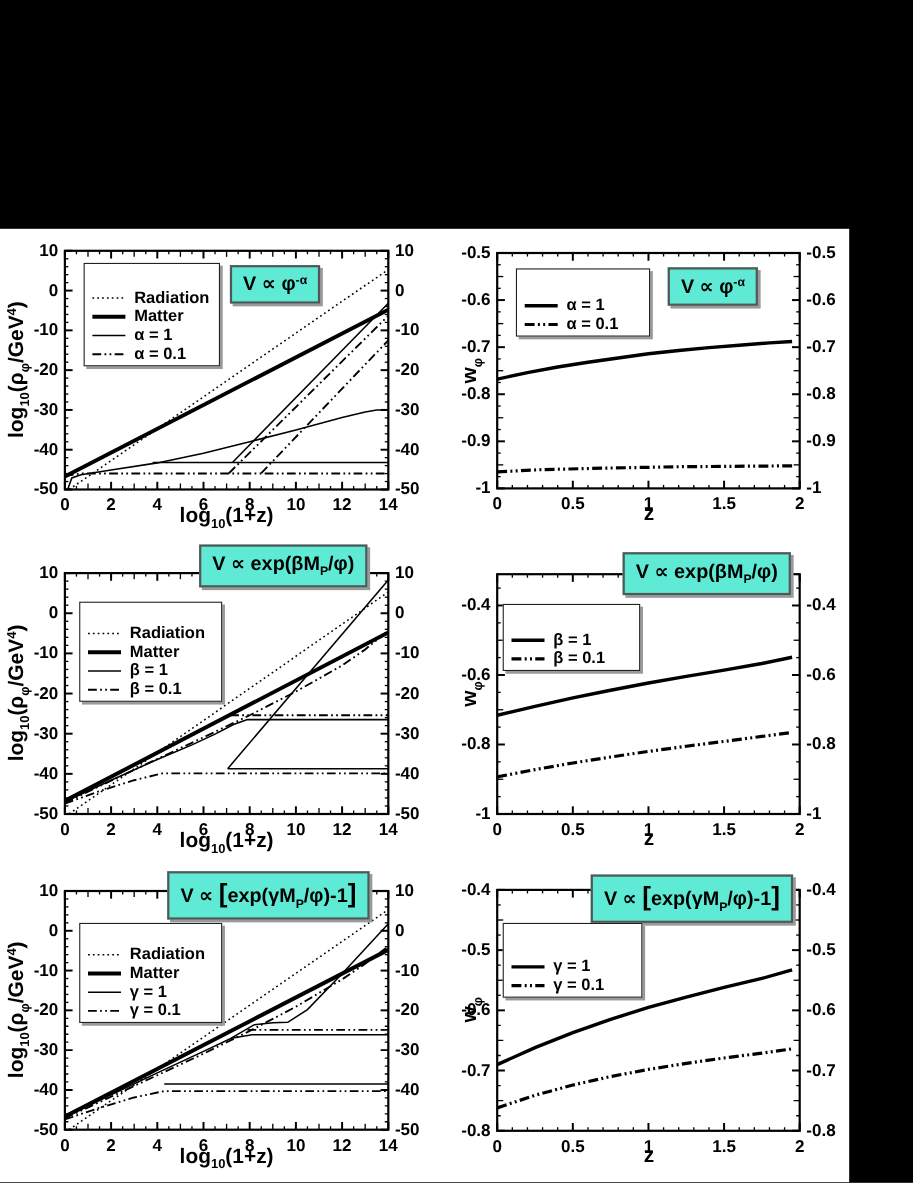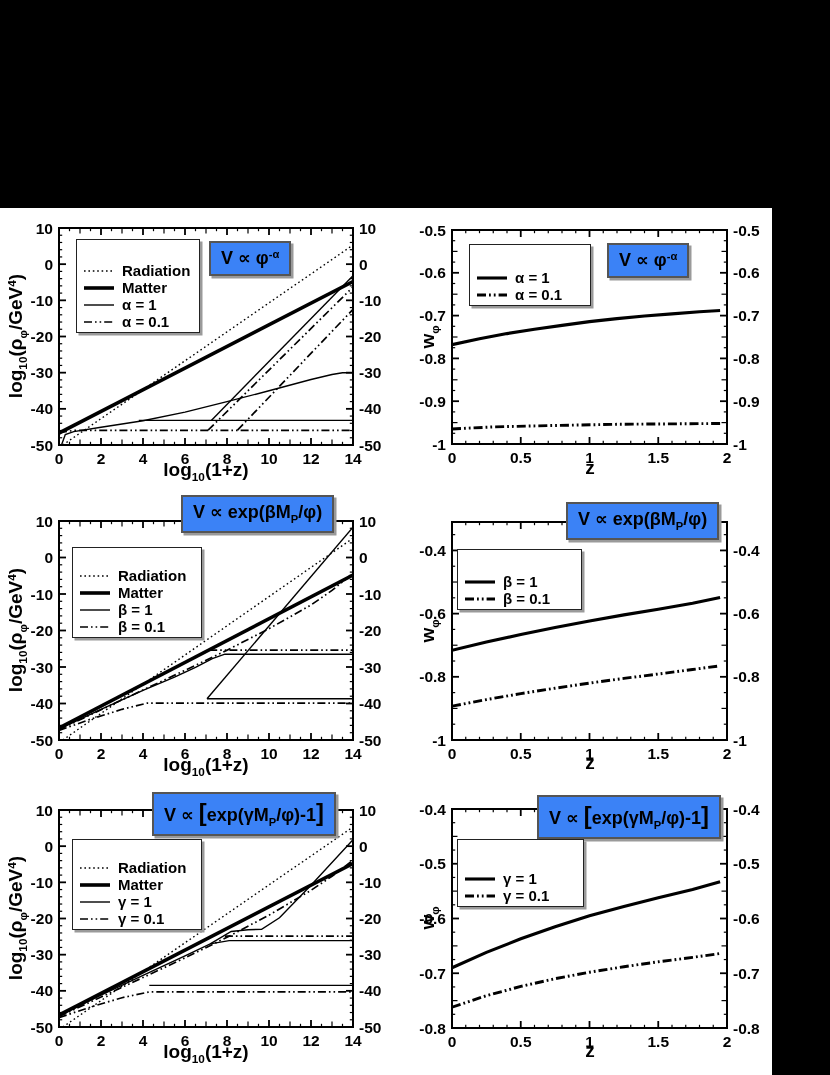--- a/index.html
+++ b/index.html
@@ -1,21 +1,21 @@
 <!DOCTYPE html>
 <html><head>
 <meta charset="utf-8">
 <style>
   html,body{margin:0;padding:0;background:#000;width:830px;height:1075px;overflow:hidden;}
   #figure{position:relative;width:830px;height:1075px;background:#000;
           font-family:"Liberation Sans","DejaVu Sans",sans-serif;}
   #plot-canvas{position:absolute;left:0;top:0;}
   #overlays{position:absolute;left:0;top:0;width:830px;height:1075px;pointer-events:none;}
   .ovl{position:absolute;color:#000;}
-  .title-box{background:#3b82f6;border:2px solid #555;box-shadow:2.5px 2.5px 0 #9a9a9a;
+  .title-box{background:#5eead4;border:2px solid #555;box-shadow:2.5px 2.5px 0 #9a9a9a;
              padding:4px 10px;font-weight:bold;font-size:18px;white-space:nowrap;line-height:1.25;}
   .legend-box{background:#fff;border:1.6px solid #222;box-shadow:2.5px 2.5px 0 #9a9a9a;
               display:flex;flex-direction:column;justify-content:flex-end;
               padding:2px 6px;box-sizing:border-box;}
   .legend-row{display:flex;align-items:center;gap:7px;font-weight:bold;font-size:15px;white-space:nowrap;}
   .axis-label{font-weight:bold;font-size:19px;white-space:nowrap;}
   .ylab{transform:translate(-50%,-50%) rotate(-90deg);}
   .xlab{transform:translate(-50%,-50%);}
   .sub{font-size:62%;vertical-align:-0.45em;}
   .sup{font-size:62%;vertical-align:0.5em;}

